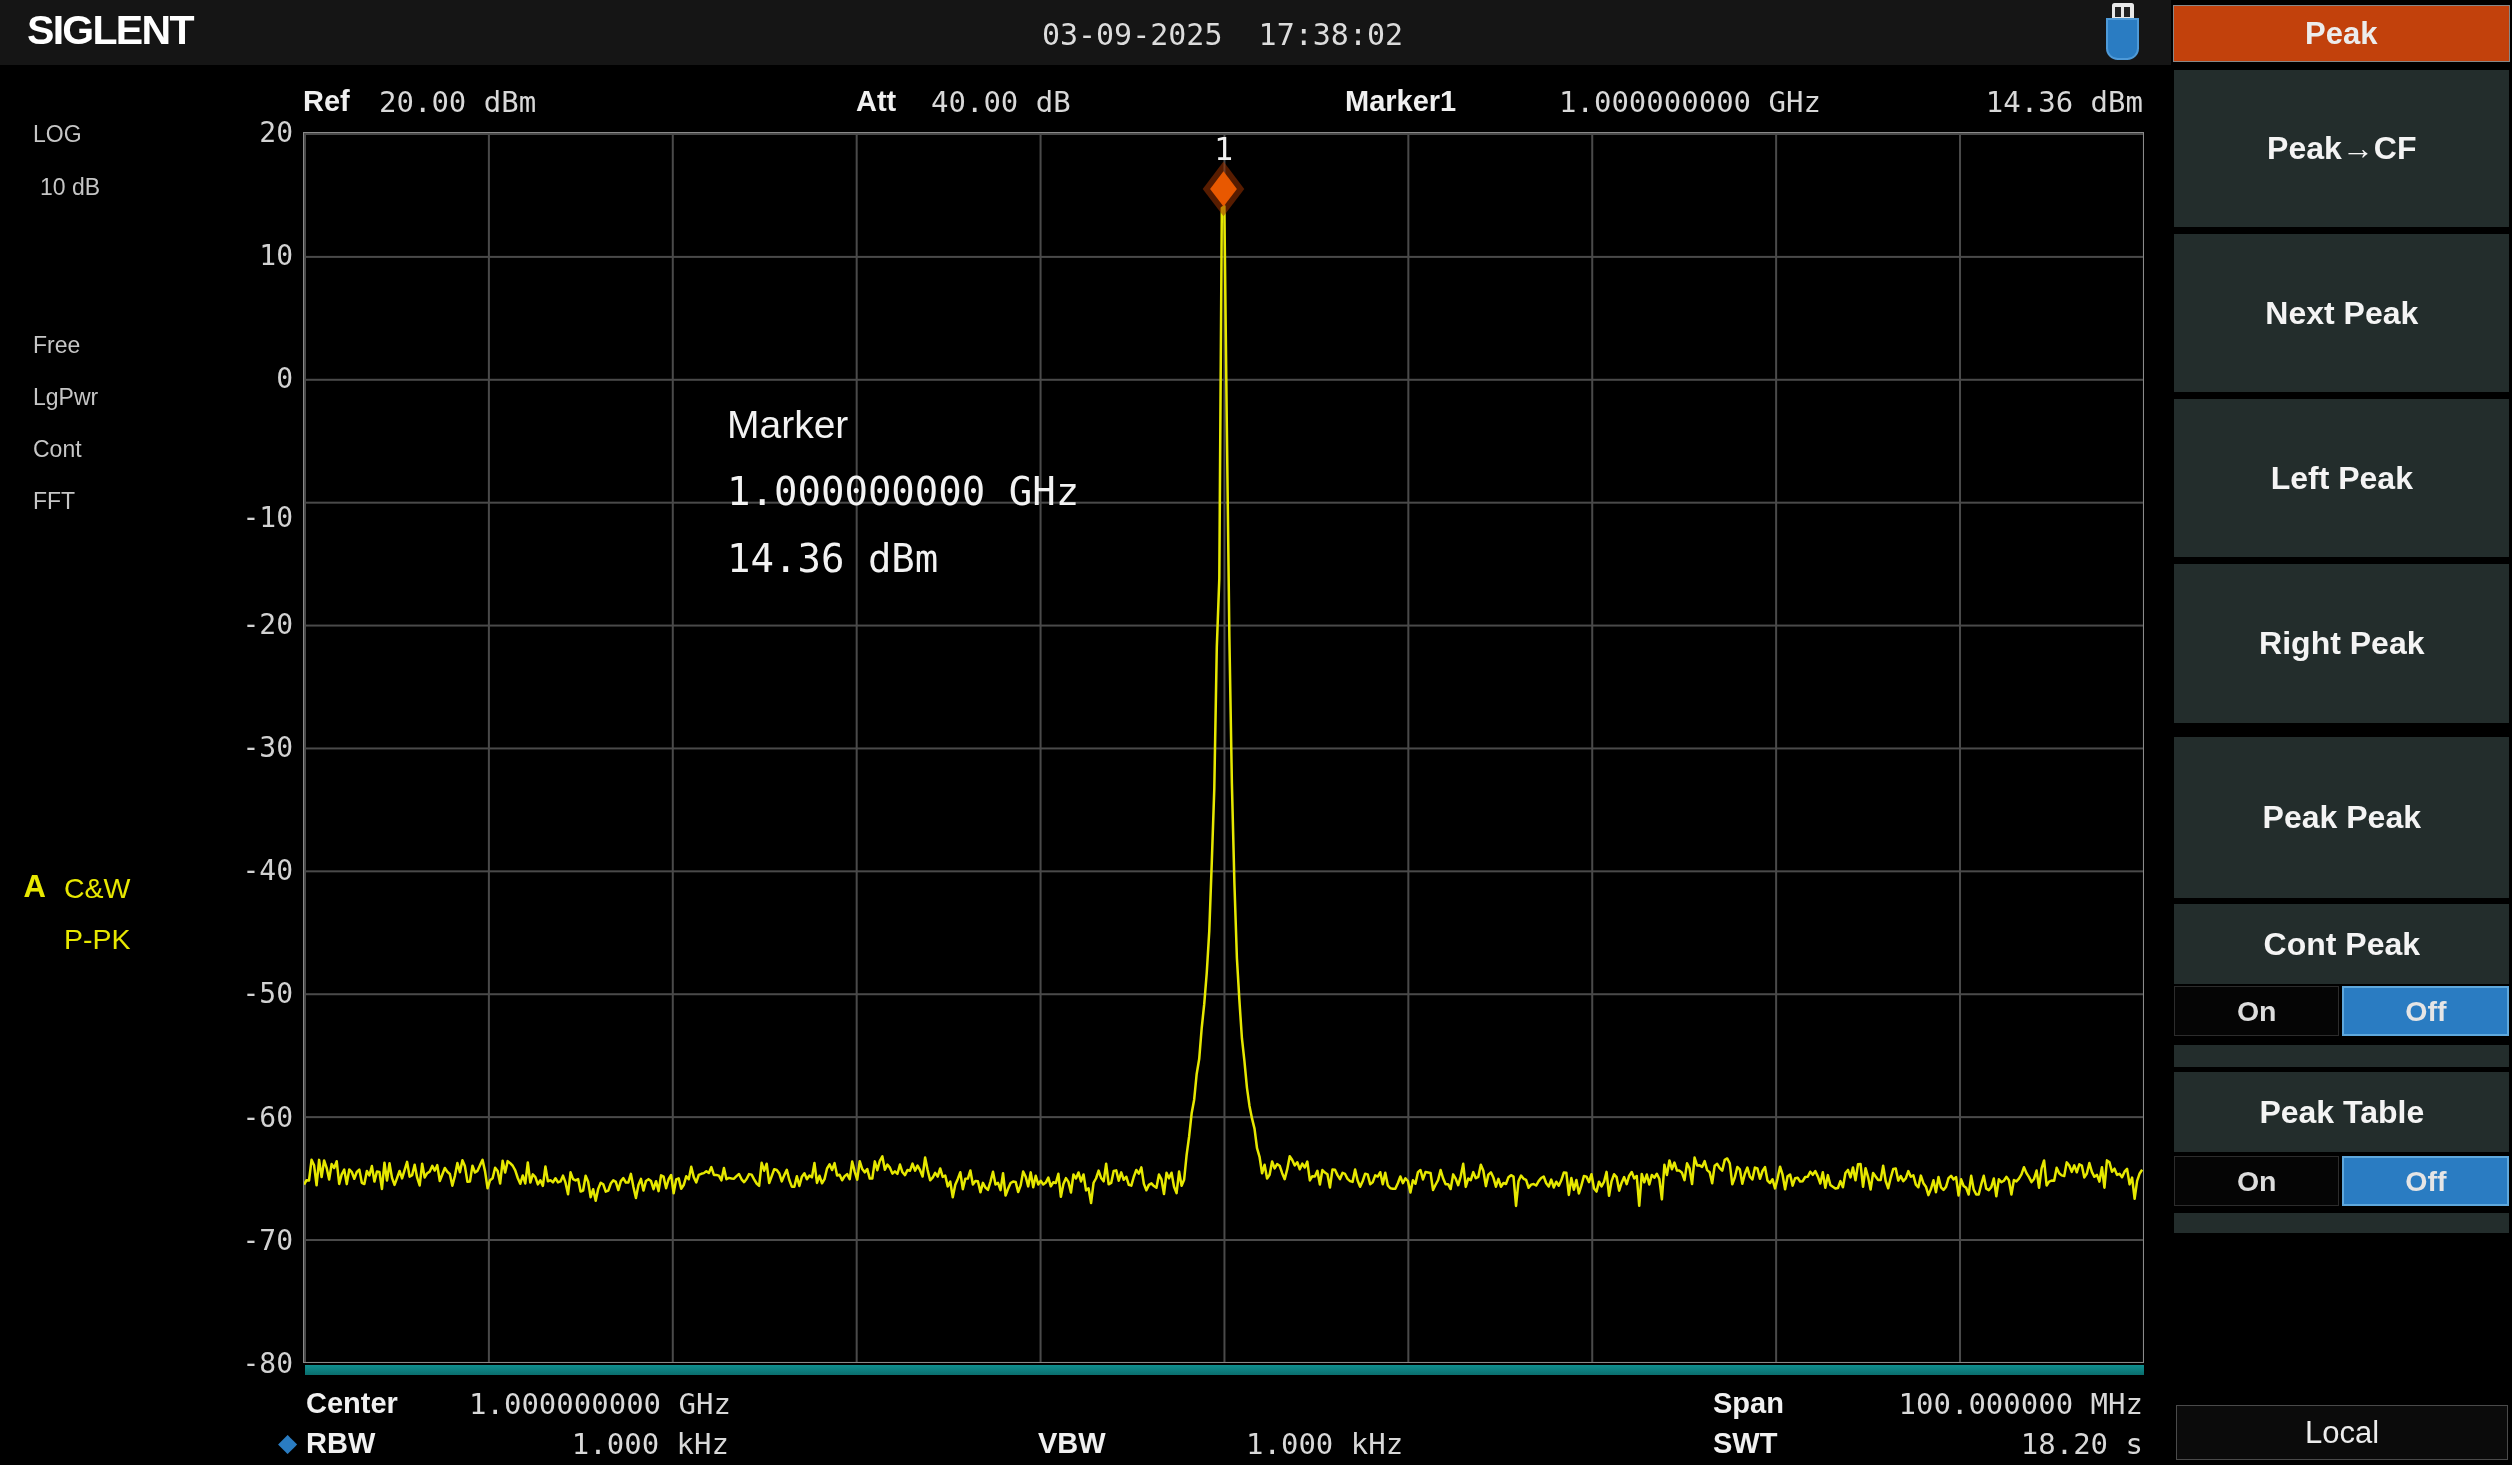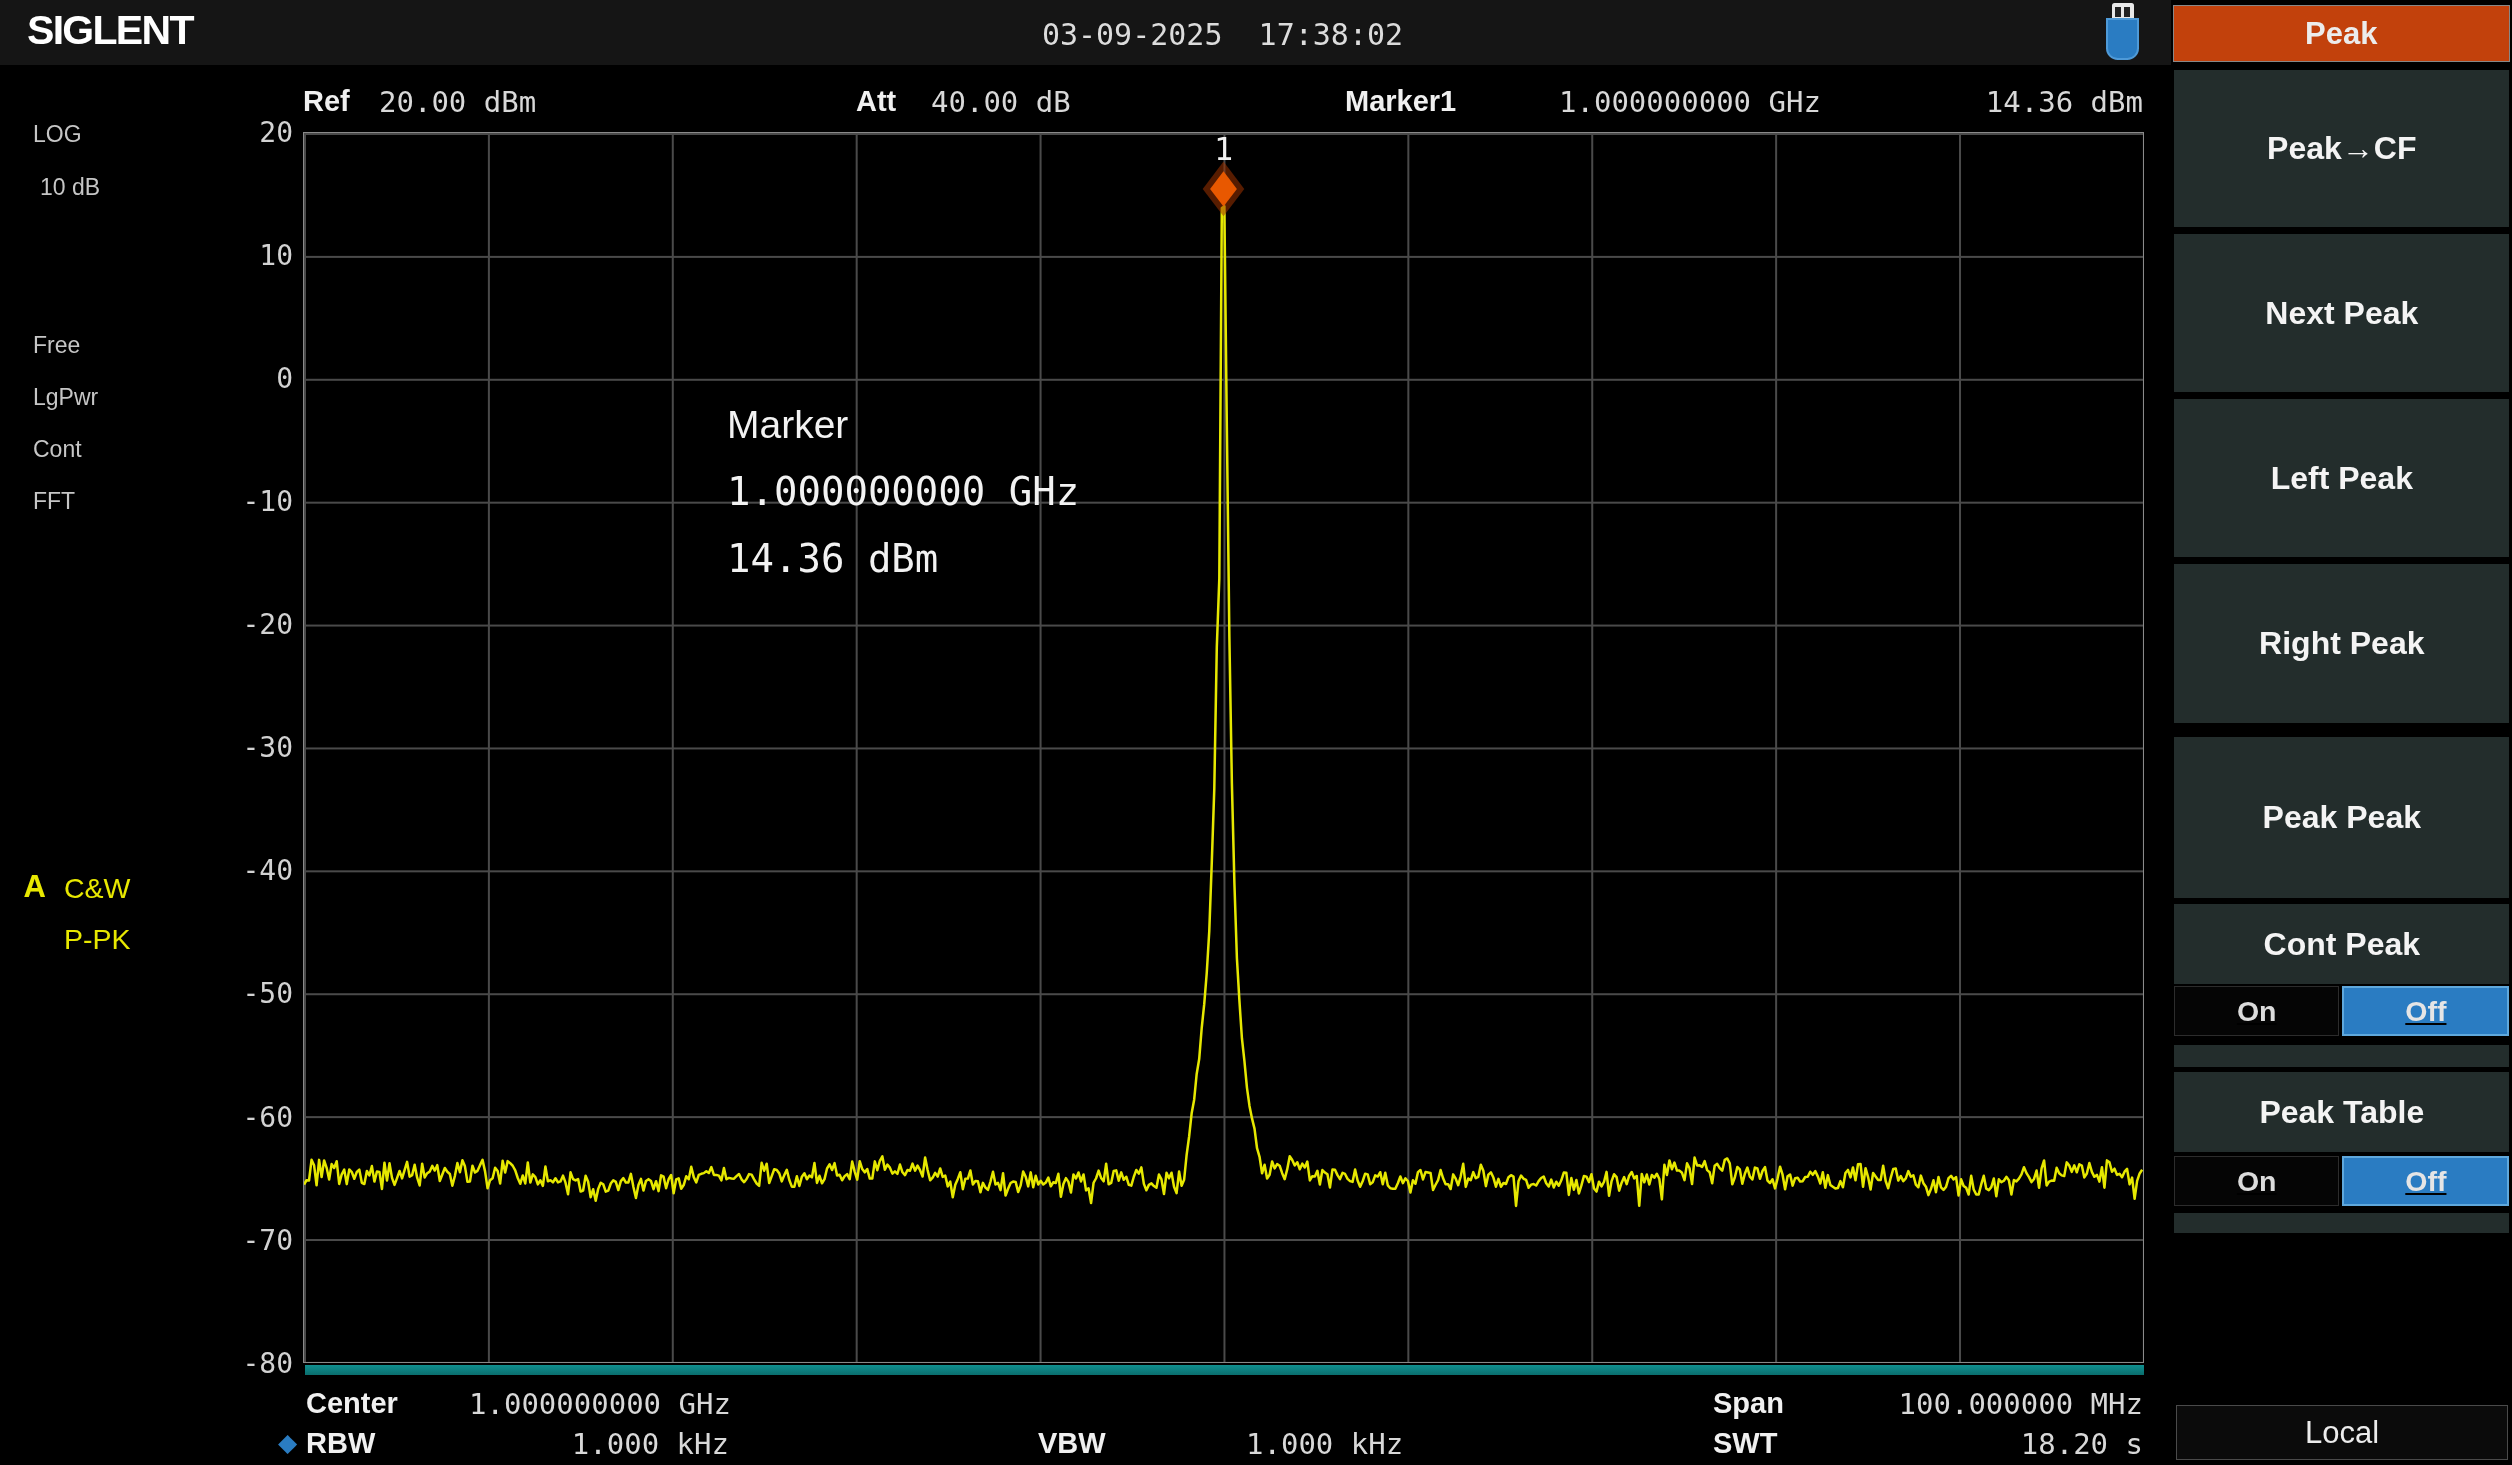--- a/index.html
+++ b/index.html
@@ -43,21 +43,21 @@
   .bb-right{text-align:right;}
   .rbw-diamond{position:absolute;left:278px;top:1428px;font-size:25px;color:#2a7cc2;}
 
   
   .right-panel{position:absolute;left:2171px;top:0;width:342px;height:1465px;background:#000;}
   .menu-title{position:absolute;left:1.7px;top:5px;width:337px;height:57px;background:#c2410c;border:1.7px solid #888;box-sizing:border-box;
     display:flex;align-items:center;justify-content:center;font-size:31px;font-weight:700;color:#ececec;}
   .menu-btn{position:absolute;left:3.3px;width:335px;background:#232d2c;display:flex;align-items:center;justify-content:center;
     font-size:32px;font-weight:bold;color:#f4f4f4;}
   .menu-strip{position:absolute;left:3.3px;width:335px;background:#232d2c;}
-  .toggle-row{position:absolute;left:3.3px;width:335px;height:50px;display:flex;text-decoration:underline;}
+  .toggle-row{position:absolute;left:3.3px;width:335px;height:50px;display:flex;}
   .tg{flex:1;display:flex;align-items:center;justify-content:center;font-size:28.5px;font-weight:bold;box-sizing:border-box;}
   .tg-on{background:#050505;color:#dcdcdc;border:1.7px solid #2c2c2c;margin-right:3.3px;}
   .tg-off{background:#2a7cc2;color:#e5e5e5;border:2.5px solid #5fa8dc;}
   .submenu-arrow{width:0;height:0;border-top:16.7px solid transparent;border-bottom:16.7px solid transparent;border-left:23.4px solid #1f9ad6;margin-left:16.7px;}
   .local-btn{position:absolute;left:5px;top:1405px;width:332px;height:55px;background:#0b0b0b;border:1.7px solid #4a4a4a;box-sizing:border-box;
     display:flex;align-items:center;justify-content:center;font-size:31px;color:#ececec;}
 </style>
 </head>
 <body>
 
@@ -90,21 +90,21 @@
   <div class="gh-label" style="left:856px;">Att</div>
   <div class="gh-value" style="left:931px;">40.00 dB</div>
   <div class="gh-label" style="left:1345px;">Marker1</div>
   <div class="gh-value" style="left:1559px;">1.000000000 GHz</div>
   <div class="gh-value right" style="left:1800px;width:343px;">14.36 dBm</div>
 
   <div class="yticks" id="yticks">
       <div class="ytick" style="top: 115px;">20</div>
       <div class="ytick" style="top: 238px;">10</div>
       <div class="ytick" style="top: 361px;">0</div>
-      <div class="ytick" style="top: 484px;">-10</div>
+      <div class="ytick" style="top: 500px;">-10</div>
       <div class="ytick" style="top: 607px;">-20</div>
       <div class="ytick" style="top: 730px;">-30</div>
       <div class="ytick" style="top: 853px;">-40</div>
       <div class="ytick" style="top: 976px;">-50</div>
       <div class="ytick" style="top: 1100px;">-60</div>
       <div class="ytick" style="top: 1223px;">-70</div>
       <div class="ytick" style="top: 1346px;">-80</div>
     </div>
 
   <div class="graticule">

